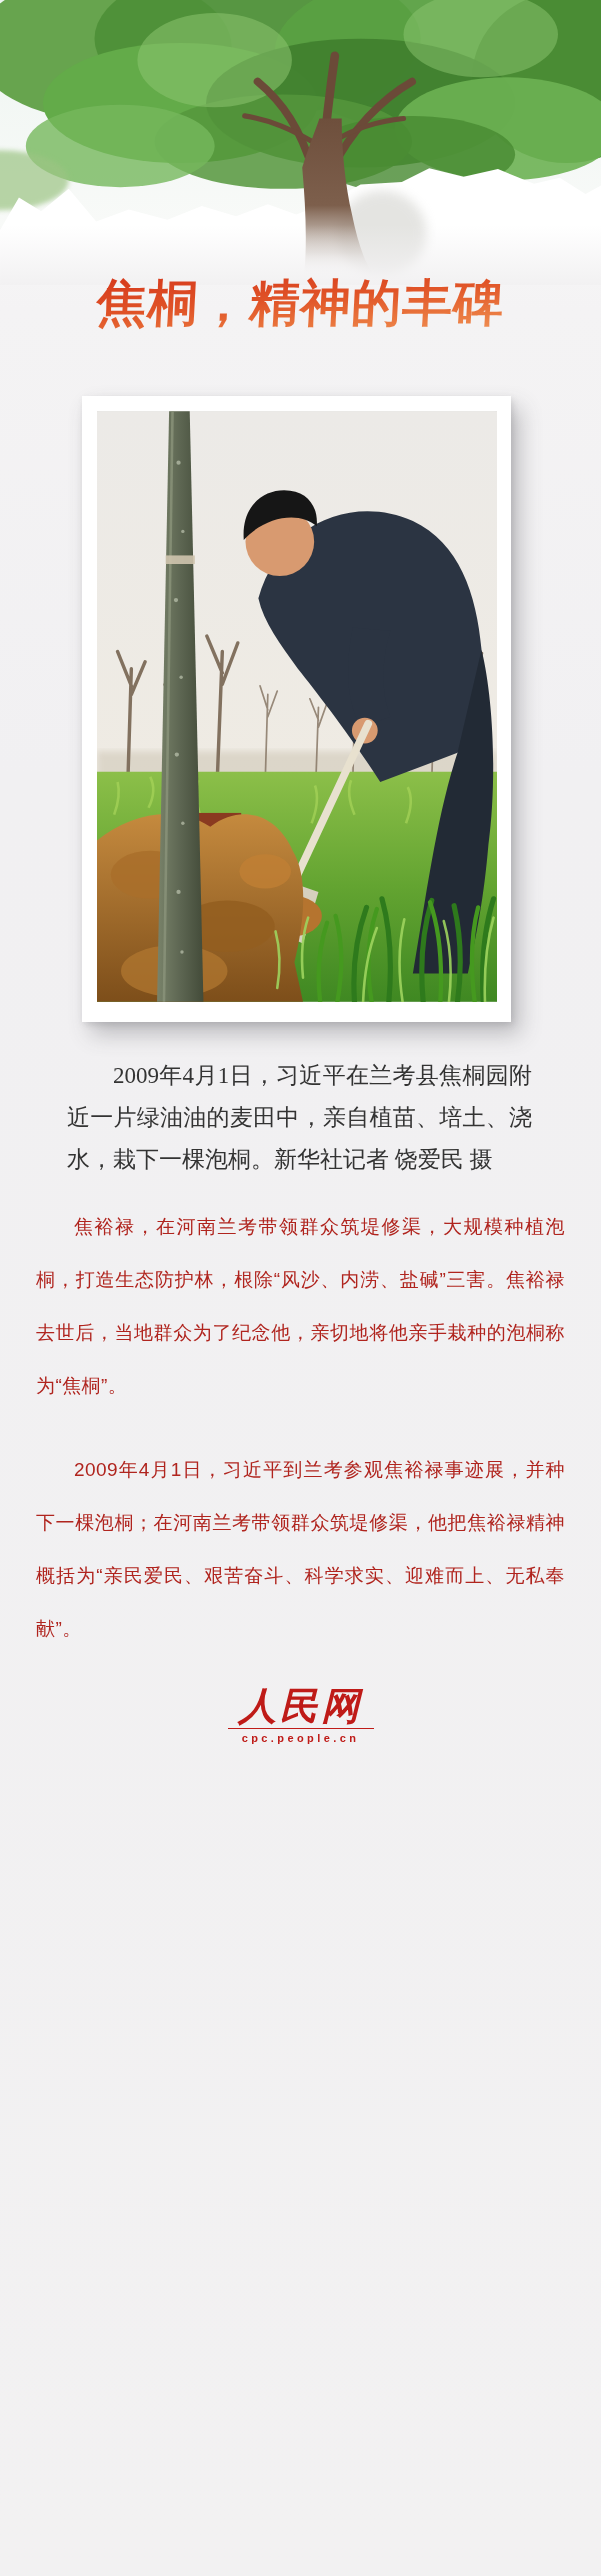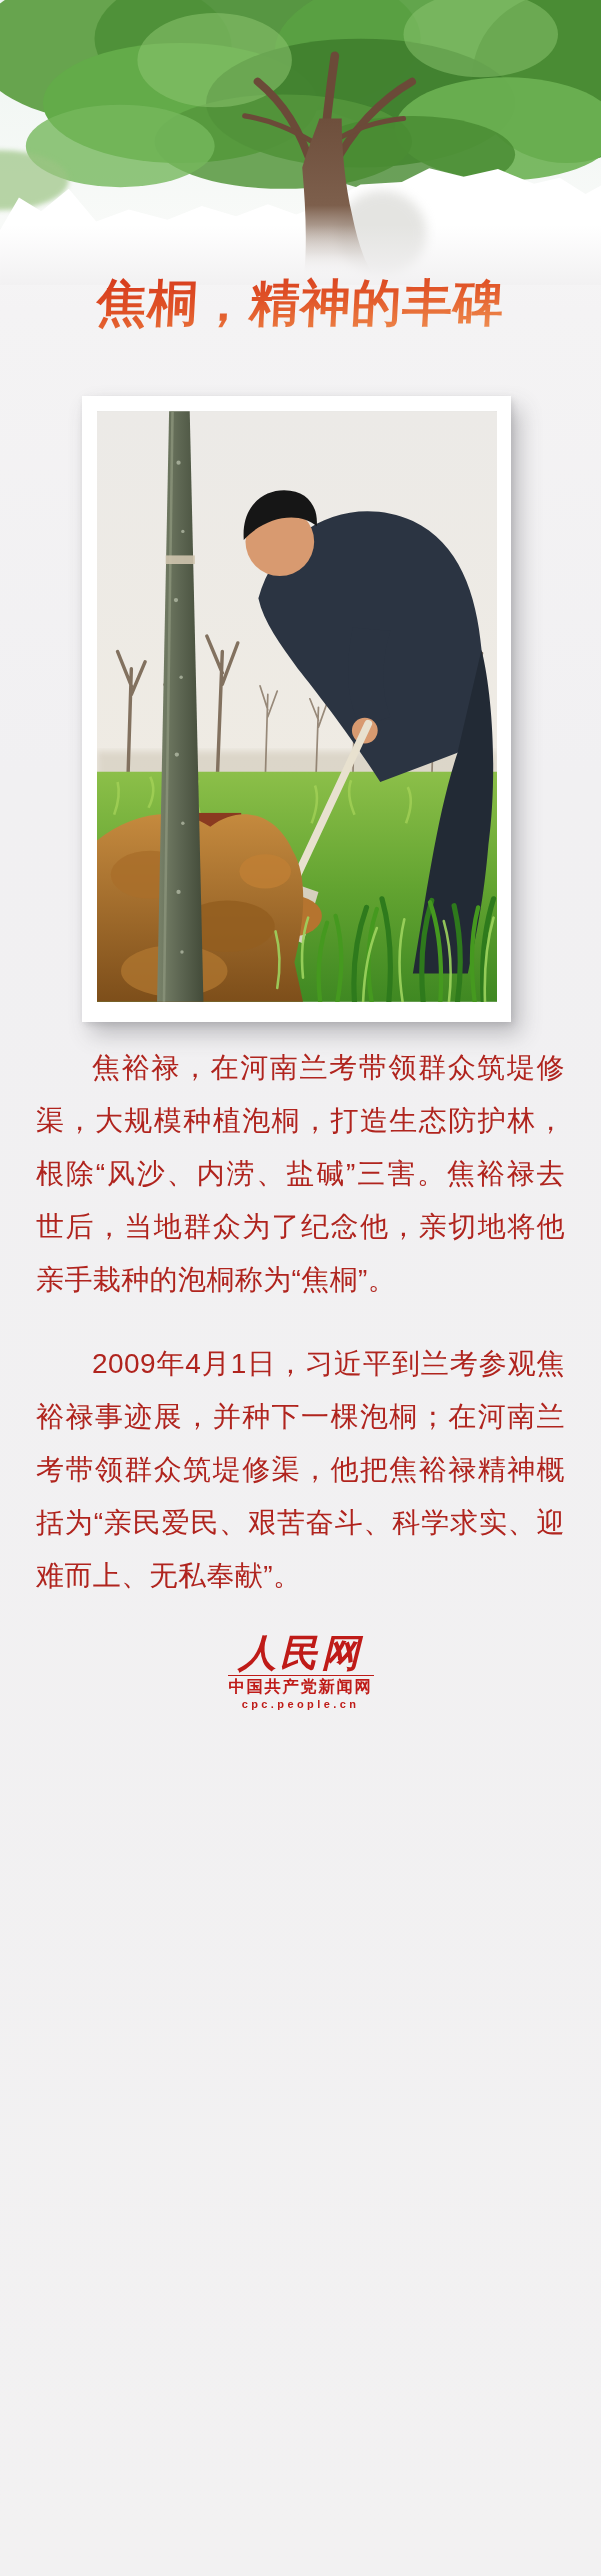--- a/index.html
+++ b/index.html
@@ -14,21 +14,21 @@
       -webkit-background-clip:text;background-clip:text;
       color:transparent;-webkit-text-fill-color:transparent;}
   .photo-frame{margin:65px 0 0 82px;width:400px;background:#ffffff;
       padding:14.6px 14.6px 20px 14.6px;
       box-shadow:8.6px 12px 20.6px rgba(70,70,75,.30), 1.7px 3.4px 6.9px rgba(70,70,75,.18);}
   .photo{display:block;width:400px;height:591px;box-shadow:inset 0 0 5.2px rgba(0,0,0,.25);}
   .caption{margin:33px 0 0 0;padding:0 69px 0 67px;
       font-family:"Liberation Serif","DejaVu Serif",serif;
       font-size:23px;line-height:42px;color:#333333;text-indent:2em;text-align:justify;}
   .article{margin-top:19px;padding:0 36px;}
-  .article p{margin:0 0 31px 0;font-size:28px;line-height:53px;color:#b0241e;
+  .article p{margin:0 0 31px 0;font-size:19px;line-height:53px;color:#b0241e;
       text-indent:2em;text-align:justify;letter-spacing:0.4px;}
   .footer-logo{margin-top:10.3px;text-align:center;color:#bf1b18;}
   .logo-script{font-family:"DejaVu Serif","Liberation Serif",serif;
       font-size:38px;line-height:40px;font-weight:bold;font-style:italic;letter-spacing:3.4px;}
   .logo-rule{width:146px;height:0;border-top:1.7px solid #bf1b18;margin:1.7px auto 1.7px auto;}
   .logo-cn{font-size:16.3px;line-height:19px;font-weight:bold;letter-spacing:1.7px;}
   .logo-url{font-size:11px;line-height:17px;font-weight:bold;letter-spacing:3.4px;}
 </style>
 </head>
 <body>
@@ -218,27 +218,27 @@
             <path d="M356,688 q-8,-54 2,-96"></path>
           <path d="M410,688 q6,-52 -6,-94"></path>
             <path d="M452,688 q-2,-56 10,-98"></path>
           <path d="M240,660 q-4,-40 6,-70"></path>
             <path d="M210,672 q6,-36 -2,-66"></path>
         </g>
       </g>
     </svg>
   </figure>
 
+  <p class="caption">2009年4月1日，习近平在兰考县焦桐园附近一片绿油油的麦田中，亲自植苗、培土、浇水，栽下一棵泡桐。新华社记者 饶爱民 摄</p>
 
   <div class="article">
     <p>焦裕禄，在河南兰考带领群众筑堤修渠，大规模种植泡桐，打造生态防护林，根除“风沙、内涝、盐碱”三害。焦裕禄去世后，当地群众为了纪念他，亲切地将他亲手栽种的泡桐称为“焦桐”。</p>
     <p>2009年4月1日，习近平到兰考参观焦裕禄事迹展，并种下一棵泡桐；在河南兰考带领群众筑堤修渠，他把焦裕禄精神概括为“亲民爱民、艰苦奋斗、科学求实、迎难而上、无私奉献”。</p>
   </div>
 
   <div class="footer-logo">
     <div class="logo-script">人民网</div>
     <div class="logo-rule"></div>
-    <div class="logo-cn">中国共产党新闻网</div>
     <div class="logo-url">cpc.people.cn</div>
   </div>
 
 </div>
 
 
 </body></html>

